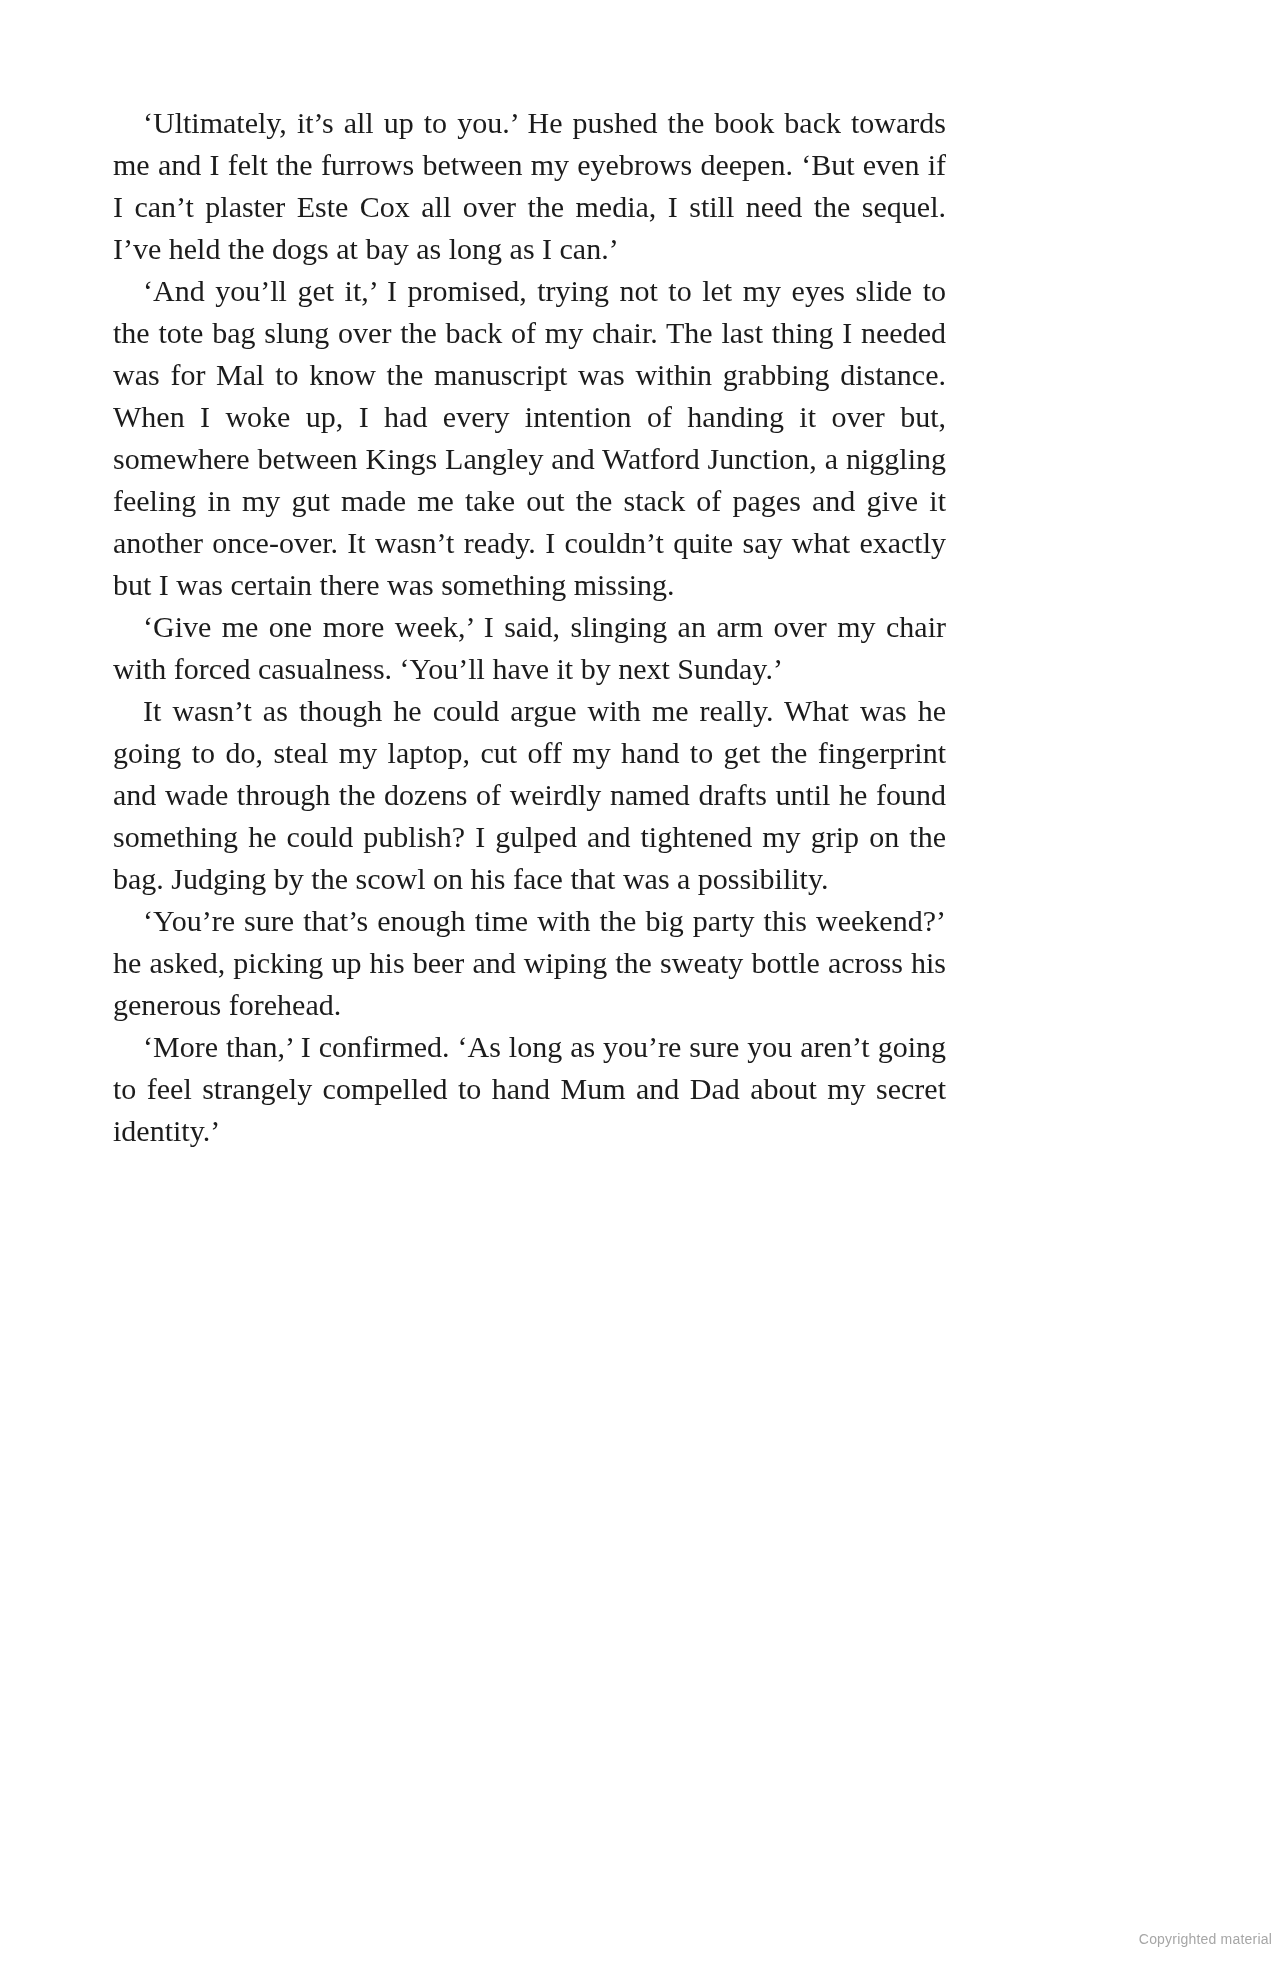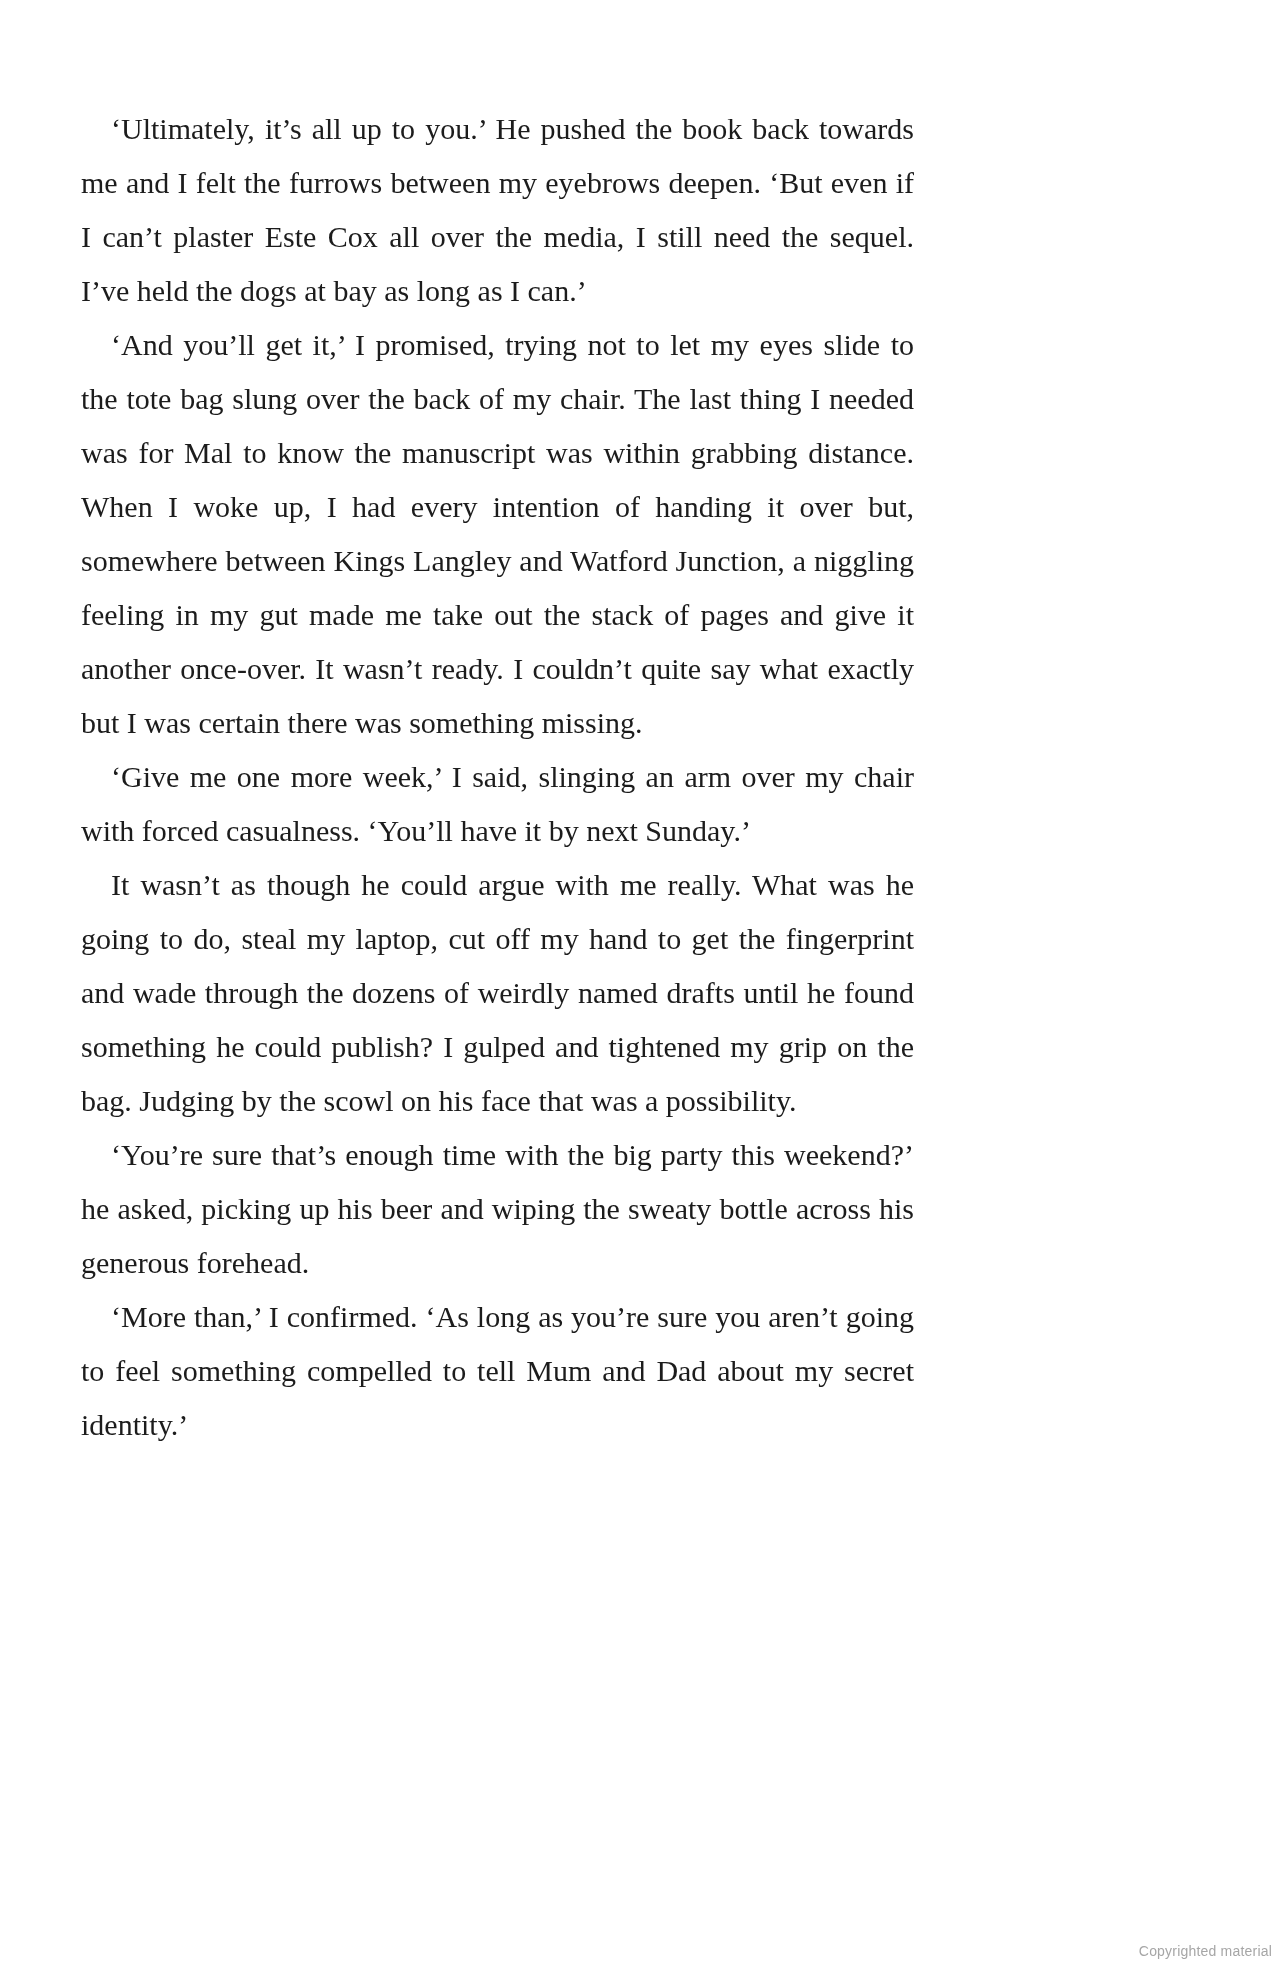--- a/index.html
+++ b/index.html
@@ -11,51 +11,51 @@
   }
   .page {
     position: relative;
     width: 1280px;
     height: 1963px;
     background: #ffffff;
     overflow: hidden;
   }
   .text-block {
     position: absolute;
-    left: 81px;
+    left: 113px;
     top: 102px;
     width: 833px;
     color: #1c1c1c;
     font-size: 30px;
-    line-height: 54px;
+    line-height: 42px;
     text-align: justify;
   }
   .text-block p {
     text-indent: 30px;
     margin: 0;
   }
   .copyright {
     position: absolute;
     right: 8px;
-    bottom: 4px;
+    bottom: 16px;
     font-family: "Liberation Sans", sans-serif;
     font-size: 14px;
     color: #a6a6a6;
     letter-spacing: 0.2px;
   }
 </style>
 </head>
 <body>
 
 <div class="page">
 
   <div class="text-block">
     <p>‘Ultimately, it’s all up to you.’ He pushed the book back towards me and I felt the furrows between my eyebrows deepen. ‘But even if I can’t plaster Este Cox all over the media, I still need the sequel. I’ve held the dogs at bay as long as I can.’</p>
     <p>‘And you’ll get it,’ I promised, trying not to let my eyes slide to the tote bag slung over the back of my chair. The last thing I needed was for Mal to know the manuscript was within grabbing distance. When I woke up, I had every intention of handing it over but, somewhere between Kings Langley and Watford Junction, a niggling feeling in my gut made me take out the stack of pages and give it another once-over. It wasn’t ready. I couldn’t quite say what exactly but I was certain there was something missing.</p>
     <p>‘Give me one more week,’ I said, slinging an arm over my chair with forced casualness. ‘You’ll have it by next Sunday.’</p>
     <p>It wasn’t as though he could argue with me really. What was he going to do, steal my laptop, cut off my hand to get the fingerprint and wade through the dozens of weirdly named drafts until he found something he could publish? I gulped and tightened my grip on the bag. Judging by the scowl on his face that was a possibility.</p>
     <p>‘You’re sure that’s enough time with the big party this weekend?’ he asked, picking up his beer and wiping the sweaty bottle across his generous forehead.</p>
-    <p>‘More than,’ I confirmed. ‘As long as you’re sure you aren’t going to feel something compelled to tell Mum and Dad about my secret identity.’</p>
+    <p>‘More than,’ I confirmed. ‘As long as you’re sure you aren’t going to feel strangely compelled to hand Mum and Dad about my secret identity.’</p>
   </div>
 
   <div class="copyright">Copyrighted material</div>
 
 </div>
 
 </body></html>

